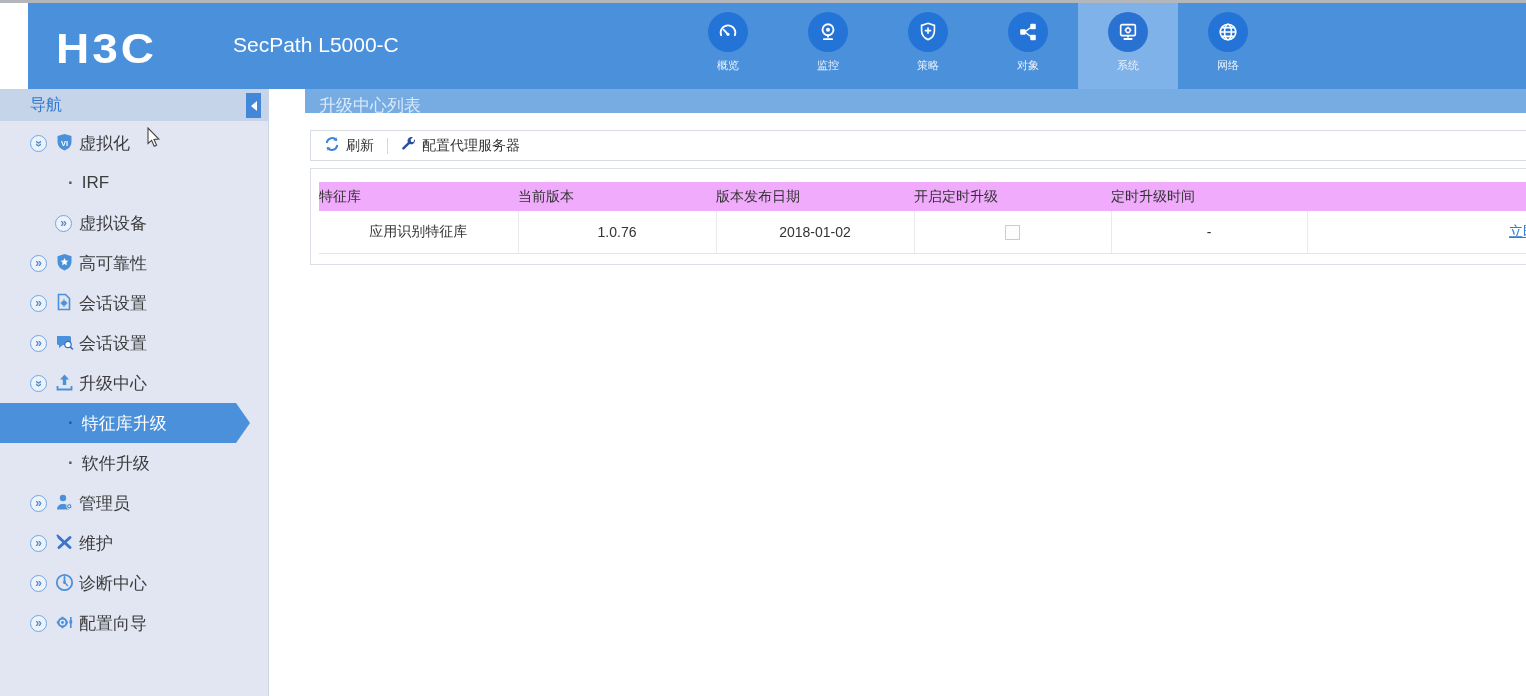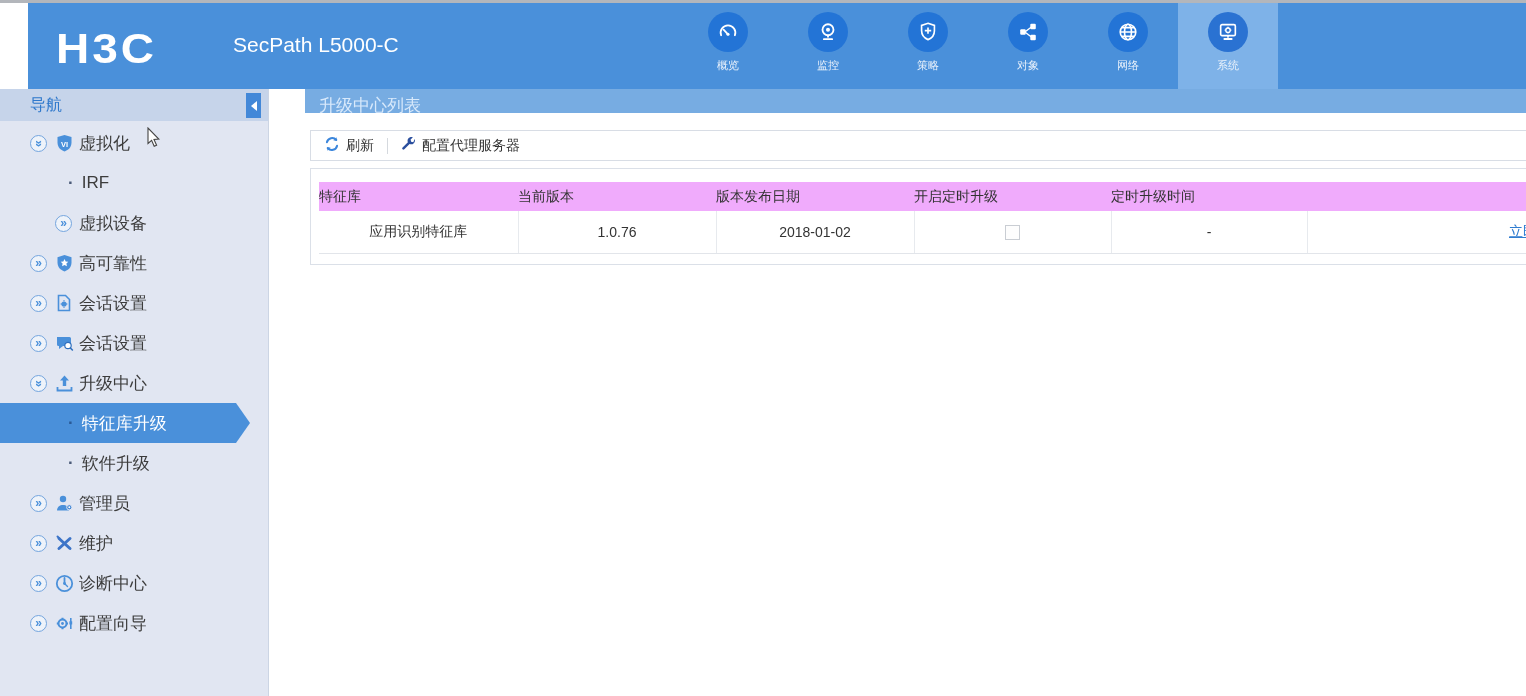--- a/index.html
+++ b/index.html
@@ -34,21 +34,21 @@
   .tree { position:absolute; top:34px; left:0; width:305px; }
   .tree-item { height:40px; display:flex; align-items:center; font-size:17px; color:#3c3c3c; cursor:pointer; }
   .tree-item.lvl0 { padding-left:30px; }
   .tree-item.lvl1 { padding-left:55px; }
   .tree-item.lvl1b { padding-left:68px; }
   .expander { width:17px; height:17px; min-width:17px; border:1px solid #74a5de; border-radius:50%;
               color:#4a90da; font-size:12px; line-height:14px; text-align:center; margin-right:7px;
               background:#eef3fa; font-weight:bold; }
   .expander.down { transform:rotate(90deg); }
   .cat-icon { width:20px; height:20px; min-width:20px; margin-right:5px; display:inline-flex;
-              align-items:center; justify-content:center; }
+              justify-content:center; }
   .bullet { color:#4a5a78; margin-right:8px; font-weight:bold; }
   .tree-item.selected { background:#4a90da; color:#ffffff; width:236px; position:relative; }
   .tree-item.selected::after { content:""; position:absolute; right:-14px; top:0; width:0; height:0;
               border-top:20px solid transparent; border-bottom:20px solid transparent;
               border-left:14px solid #4a90da; }
   .tree-item.selected .bullet { color:#2a5a96; }
 
   
   .titlebar { position:absolute; left:305px; top:89px; width:1221px; height:24px; background:#77ace2;
               color:#d8e9fb; font-size:17px; line-height:34px; padding-left:14px; }
@@ -115,41 +115,41 @@
       <span class="nav-circle">
         <svg width="22" height="22" viewBox="0 0 24 24">
             <path d="M8.5 12l8-6M8.5 12l8 6" stroke="#fff" stroke-width="1.6"></path>
             <rect x="14.5" y="3" width="6" height="6" rx="1.2" fill="#fff"></rect>
             <rect x="14.5" y="15" width="6" height="6" rx="1.2" fill="#fff"></rect>
             <rect x="3.5" y="9" width="6" height="6" rx="1.2" fill="#fff"></rect>
           </svg>
       </span>
       <span class="nav-label">对象</span>
     </div>
-    <div class="nav-tab">
-      <span class="nav-circle">
-        <svg width="22" height="22" viewBox="0 0 24 24">
-            <circle cx="12" cy="12" r="8.5" fill="none" stroke="#fff" stroke-width="1.8"></circle>
-            <ellipse cx="12" cy="12" rx="3.8" ry="8.5" fill="none" stroke="#fff" stroke-width="1.8"></ellipse>
-            <path d="M3.5 12h17M5 7.2h14M5 16.8h14" stroke="#fff" stroke-width="1.8"></path>
-          </svg>
-      </span>
-      <span class="nav-label">网络</span>
-    </div>
     <div class="nav-tab active">
       <span class="nav-circle">
         <svg width="22" height="22" viewBox="0 0 24 24">
             <rect x="4" y="4" width="16" height="12" rx="1.5" fill="none" stroke="#fff" stroke-width="1.8"></rect>
             <circle cx="12" cy="10" r="2.4" fill="none" stroke="#fff" stroke-width="1.5"></circle>
             <path d="M12 6.3v1.2M12 12.5v1.2M8.3 10h1.2M14.5 10h1.2" stroke="#fff" stroke-width="1.5"></path>
             <path d="M12 16v2.3" stroke="#fff" stroke-width="1.8"></path>
             <path d="M8 19.6h8" stroke="#fff" stroke-width="2" stroke-linecap="round"></path>
           </svg>
       </span>
       <span class="nav-label">系统</span>
+    </div>
+    <div class="nav-tab">
+      <span class="nav-circle">
+        <svg width="22" height="22" viewBox="0 0 24 24">
+            <circle cx="12" cy="12" r="8.5" fill="none" stroke="#fff" stroke-width="1.8"></circle>
+            <ellipse cx="12" cy="12" rx="3.8" ry="8.5" fill="none" stroke="#fff" stroke-width="1.8"></ellipse>
+            <path d="M3.5 12h17M5 7.2h14M5 16.8h14" stroke="#fff" stroke-width="1.8"></path>
+          </svg>
+      </span>
+      <span class="nav-label">网络</span>
     </div>
   </div>
 </div>
 
 <div class="sidebar">
   <div class="nav-header">
     <span>导航</span>
     <span class="collapse-tab">
       <span class="collapse-arrow"></span>
     </span>

